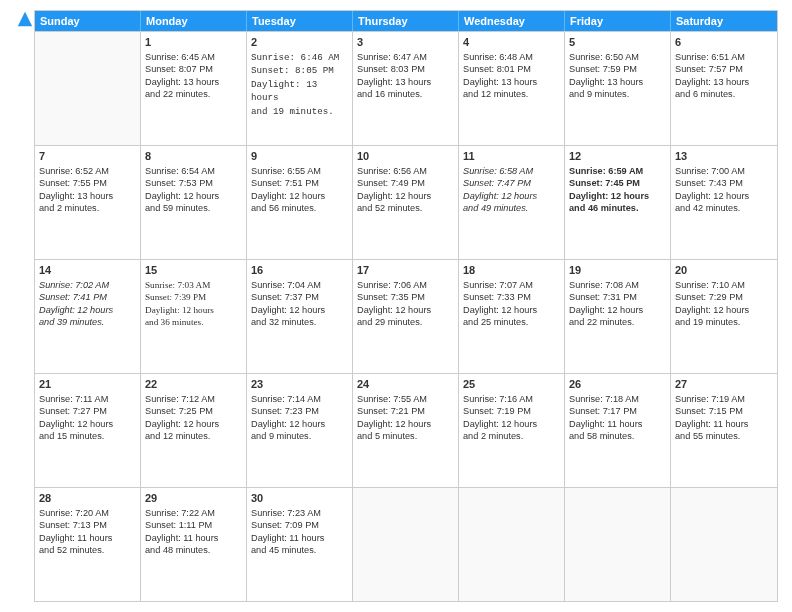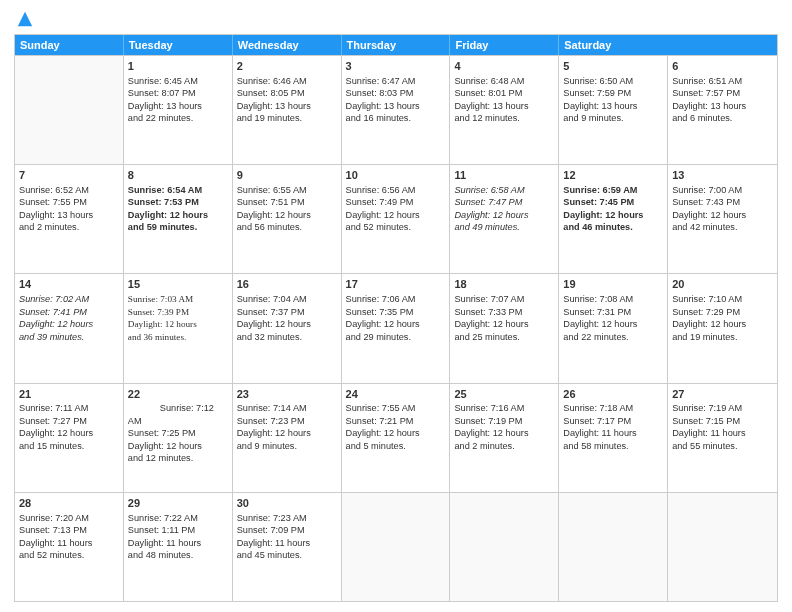--- a/index.html
+++ b/index.html
@@ -8,21 +8,21 @@
       background: #fff;
       width: 792px;
       height: 612px;
       overflow: hidden;
     }
     .container {
       width: 792px;
       height: 612px;
       padding: 10px 14px 10px 14px;
       display: flex;
-      flex-direction: column;
+      flex-direction: row;
     }
     .header {
       display: flex;
       align-items: flex-start;
       justify-content: space-between;
       margin-bottom: 6px;
     }
     .logo {
       display: flex;
       flex-direction: column;
@@ -127,34 +127,35 @@
     </div>
     <div class="title-block">
       <div class="month-title"></div>
       <div class="location"></div>
     </div>
   </div>
 
   <div class="calendar">
     <div class="cal-header" id="cal-header">
         <div class="cal-header-cell">Sunday</div>
+        <div class="cal-header-cell">Monday</div>
         <div class="cal-header-cell">Tuesday</div>
+        <div class="cal-header-cell">Thursday</div>
         <div class="cal-header-cell">Wednesday</div>
-        <div class="cal-header-cell">Thursday</div>
         <div class="cal-header-cell">Friday</div>
         <div class="cal-header-cell">Saturday</div>
       </div>
     <div class="cal-body" id="cal-body">
         <div class="cal-row">
           <div class="cal-cell empty"></div>
           <div class="cal-cell"><span class="day-num">1</span><span style="white-space: pre-line;">Sunrise: 6:45 AM
 Sunset: 8:07 PM
 Daylight: 13 hours
 and 22 minutes.</span></div>
-          <div class="cal-cell"><span class="day-num">2</span><span style="white-space: pre-line;">Sunrise: 6:46 AM
+          <div class="cal-cell"><span class="day-num">2</span><span style="white-space: pre-line; font-family: Liberation Mono, monospace;">Sunrise: 6:46 AM
 Sunset: 8:05 PM
 Daylight: 13 hours
 and 19 minutes.</span></div>
           <div class="cal-cell"><span class="day-num">3</span><span style="white-space: pre-line;">Sunrise: 6:47 AM
 Sunset: 8:03 PM
 Daylight: 13 hours
 and 16 minutes.</span></div>
           <div class="cal-cell"><span class="day-num">4</span><span style="white-space: pre-line;">Sunrise: 6:48 AM
 Sunset: 8:01 PM
 Daylight: 13 hours
@@ -166,21 +167,21 @@
           <div class="cal-cell"><span class="day-num">6</span><span style="white-space: pre-line;">Sunrise: 6:51 AM
 Sunset: 7:57 PM
 Daylight: 13 hours
 and 6 minutes.</span></div>
         </div>
         <div class="cal-row">
           <div class="cal-cell"><span class="day-num">7</span><span style="white-space: pre-line;">Sunrise: 6:52 AM
 Sunset: 7:55 PM
 Daylight: 13 hours
 and 2 minutes.</span></div>
-          <div class="cal-cell"><span class="day-num">8</span><span style="white-space: pre-line; font-weight: bold;">Sunrise: 6:54 AM
+          <div class="cal-cell"><span class="day-num">8</span><span style="white-space: pre-line;">Sunrise: 6:54 AM
 Sunset: 7:53 PM
 Daylight: 12 hours
 and 59 minutes.</span></div>
           <div class="cal-cell"><span class="day-num">9</span><span style="white-space: pre-line;">Sunrise: 6:55 AM
 Sunset: 7:51 PM
 Daylight: 12 hours
 and 56 minutes.</span></div>
           <div class="cal-cell"><span class="day-num">10</span><span style="white-space: pre-line;">Sunrise: 6:56 AM
 Sunset: 7:49 PM
 Daylight: 12 hours
@@ -226,21 +227,21 @@
           <div class="cal-cell"><span class="day-num">20</span><span style="white-space: pre-line;">Sunrise: 7:10 AM
 Sunset: 7:29 PM
 Daylight: 12 hours
 and 19 minutes.</span></div>
         </div>
         <div class="cal-row">
           <div class="cal-cell"><span class="day-num">21</span><span style="white-space: pre-line;">Sunrise: 7:11 AM
 Sunset: 7:27 PM
 Daylight: 12 hours
 and 15 minutes.</span></div>
-          <div class="cal-cell"><span class="day-num">22</span><span style="white-space: pre-line; margin-left: 32px;">Sunrise: 7:12 AM
+          <div class="cal-cell"><span class="day-num">22</span><span style="white-space: pre-line;">Sunrise: 7:12 AM
 Sunset: 7:25 PM
 Daylight: 12 hours
 and 12 minutes.</span></div>
           <div class="cal-cell"><span class="day-num">23</span><span style="white-space: pre-line;">Sunrise: 7:14 AM
 Sunset: 7:23 PM
 Daylight: 12 hours
 and 9 minutes.</span></div>
           <div class="cal-cell"><span class="day-num">24</span><span style="white-space: pre-line;">Sunrise: 7:55 AM
 Sunset: 7:21 PM
 Daylight: 12 hours

